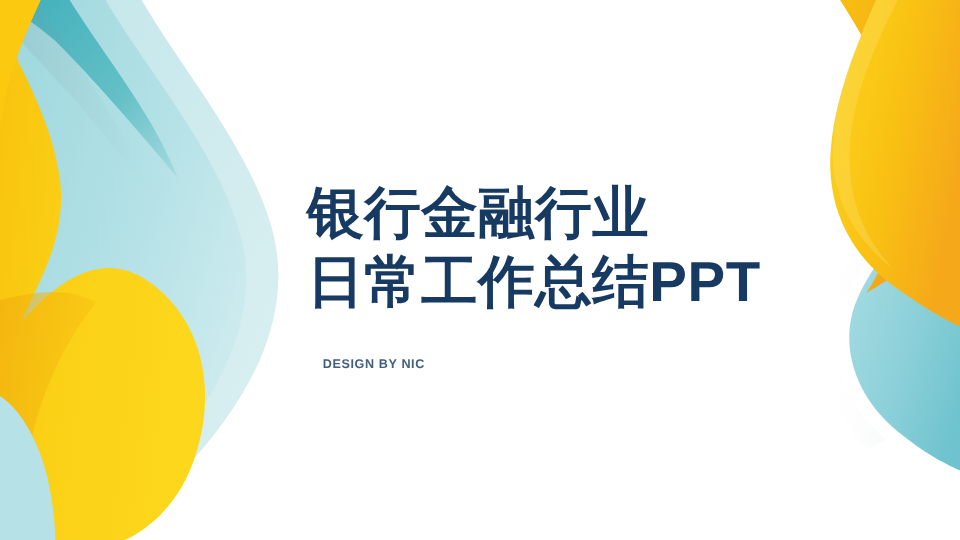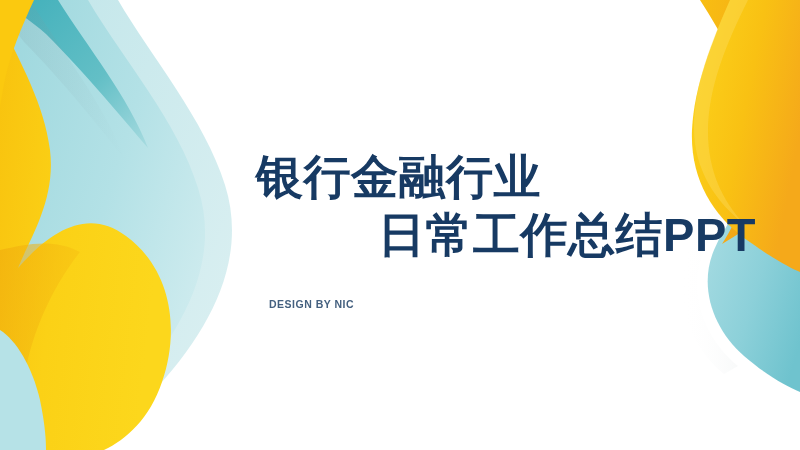--- a/index.html
+++ b/index.html
@@ -42,21 +42,20 @@
     font-family: "Liberation Sans", "DejaVu Sans", sans-serif;
     font-size: 47px;
     line-height: 58px;
     font-weight: 700;
     color: #173A63;
     letter-spacing: 0.5px;
     white-space: nowrap;
   }
   .title-line-2 {
     letter-spacing: 0.5px;
-    text-align: right;
   }
   .design-by {
     position: absolute;
     left: 269px;
     top: 286px;
     font-size: 10.5px;
     font-weight: 700;
     letter-spacing: 0.5px;
     color: #44607F;
     margin-top: 12px;

